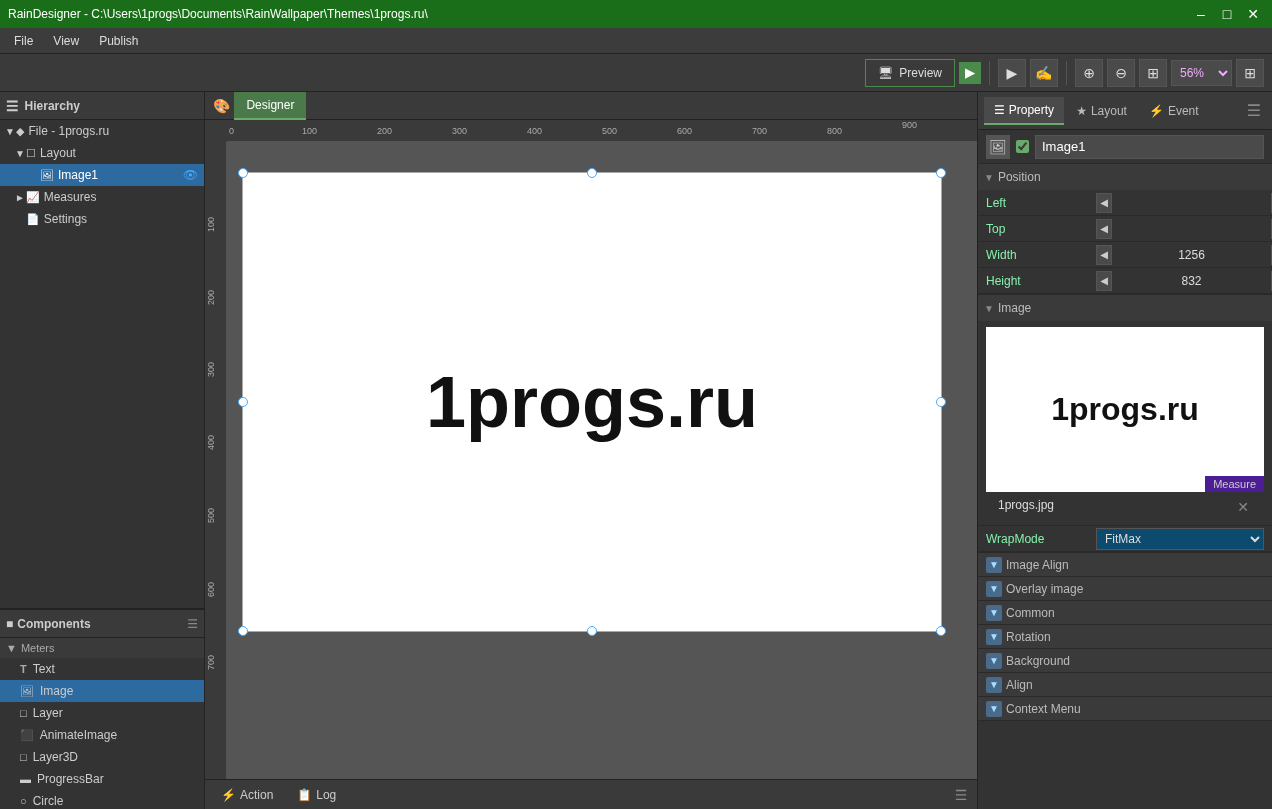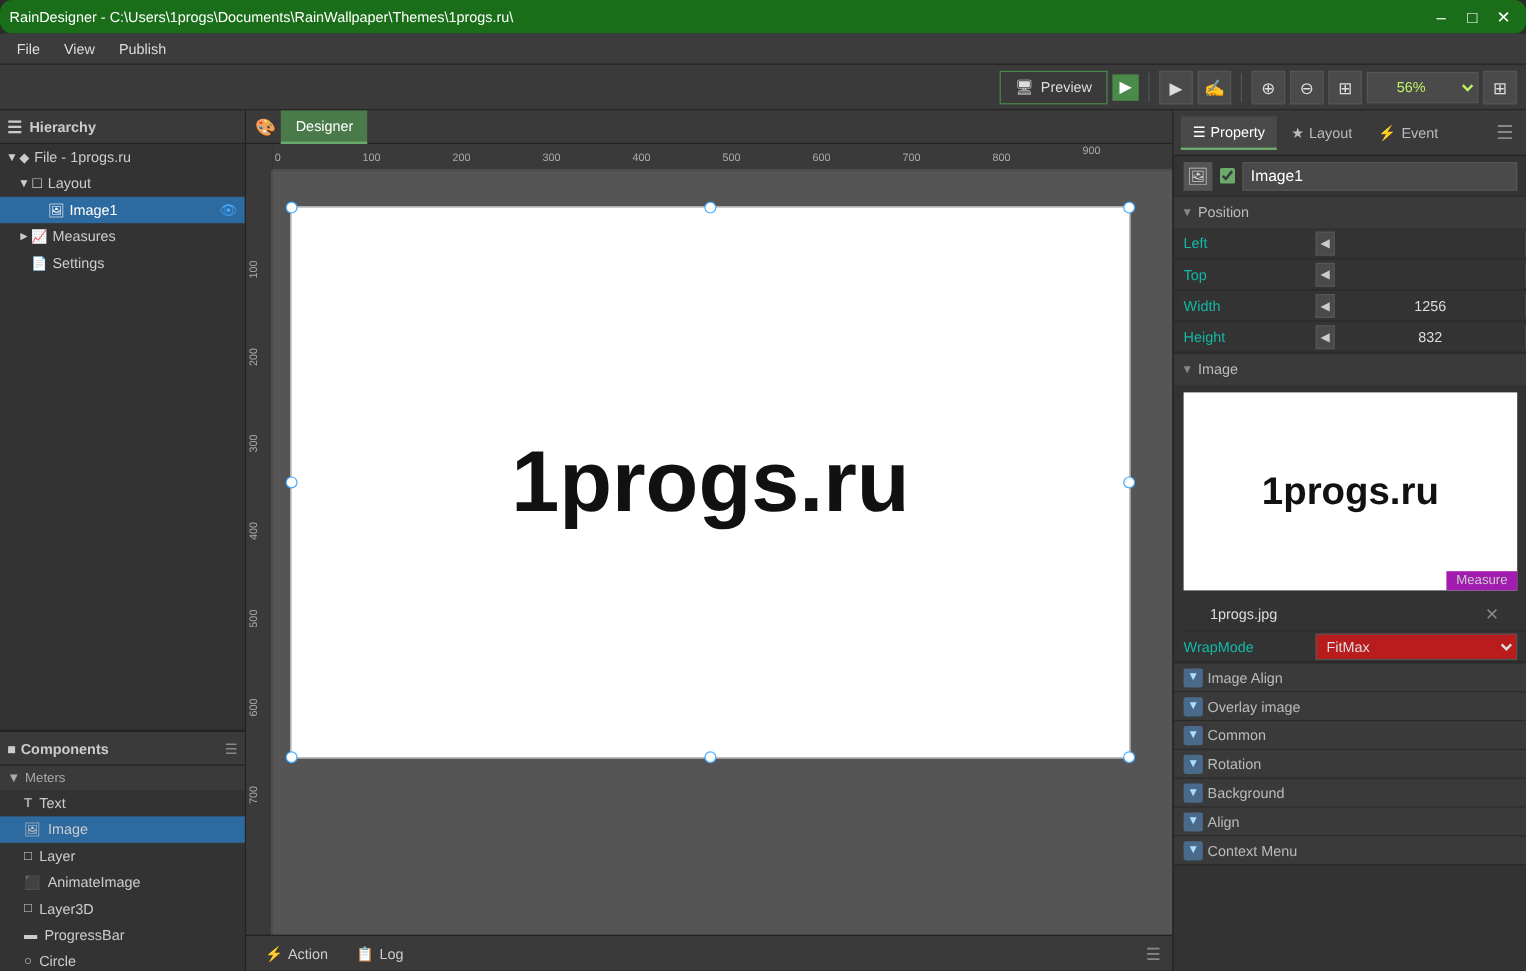--- a/index.html
+++ b/index.html
@@ -1,40 +1,40 @@
 <!DOCTYPE html>
 <html><head>
   <meta charset="utf-8">
   <style>
     * { margin: 0; padding: 0; box-sizing: border-box; }
     body { width: 1272px; height: 809px; overflow: hidden; background: #2b2b2b; font-family: 'Segoe UI', Tahoma, sans-serif; font-size: 12px; color: #ccc; }
 
     
     #titlebar {
-      height: 28px; background: #1a6e1a; display: flex; align-items: center; justify-content: space-between; padding: 0 8px; color: #fff; font-size: 12px; border-radius: 10px;
+      height: 28px; background: #1a6e1a; display: flex; align-items: center; justify-content: space-between; padding: 0 8px; color: #fff; font-size: 12px;
     }
     #titlebar .win-controls { display: flex; gap: 4px; }
     #titlebar .win-btn { width: 22px; height: 22px; background: transparent; border: none; color: #fff; cursor: pointer; font-size: 14px; display: flex; align-items: center; justify-content: center; }
 
     
     #menubar {
       height: 26px; background: #3c3c3c; display: flex; align-items: center; padding: 0 4px; border-bottom: 1px solid #222;
     }
     .menu-item { padding: 2px 10px; cursor: pointer; color: #ddd; font-size: 12px; }
 
     
     #toolbar {
       height: 38px; background: #3a3a3a; display: flex; align-items: center; padding: 0 8px; border-bottom: 1px solid #222; gap: 4px;
     }
     .toolbar-btn { height: 28px; padding: 0 8px; background: #4a4a4a; border: 1px solid #555; color: #ddd; cursor: pointer; font-size: 12px; display: flex; align-items: center; gap: 4px; }
     .toolbar-sep { width: 1px; height: 24px; background: #555; margin: 0 4px; }
     .toolbar-spacer { flex: 1; }
     #preview-btn { background: #3a3a3a; border: 1px solid #4a8a4a; color: #ddd; height: 28px; padding: 0 12px; display: flex; align-items: center; gap: 6px; cursor: pointer; }
     #play-btn { width: 22px; height: 22px; background: #4a8a4a; border: none; color: #fff; cursor: pointer; display: flex; align-items: center; justify-content: center; }
-    .zoom-select { background: #4a4a4a; border: 1px solid #555; color: #bef264; height: 26px; padding: 0 20px; font-size: 12px; }
+    .zoom-select { background: #4a4a4a; border: 1px solid #555; color: #f0abfc; height: 26px; padding: 0 4px; font-size: 12px; }
     .toolbar-icon-btn { width: 28px; height: 28px; background: #4a4a4a; border: 1px solid #555; color: #ddd; cursor: pointer; display: flex; align-items: center; justify-content: center; font-size: 14px; }
 
     
     #main { display: flex; height: calc(809px - 28px - 26px - 38px); }
 
     
     #left-panel { width: 205px; background: #333; border-right: 1px solid #222; display: flex; flex-direction: column; }
 
     
     #hierarchy { flex: 1; border-bottom: 1px solid #222; overflow: hidden; }
@@ -98,37 +98,37 @@
     .prop-name-row { height: 34px; display: flex; align-items: center; padding: 0 8px; border-bottom: 1px solid #2a2a2a; gap: 6px; }
     .prop-name-icon { width: 24px; height: 24px; background: #555; display: flex; align-items: center; justify-content: center; font-size: 14px; }
     .prop-name-check { accent-color: #6aaa6a; }
     .prop-name-field { background: #4a4a4a; border: 1px solid #555; color: #fff; padding: 2px 6px; font-size: 13px; flex: 1; height: 24px; }
 
     .prop-section { border-bottom: 1px solid #2a2a2a; }
     .prop-section-header { height: 26px; display: flex; align-items: center; padding: 0 6px; gap: 4px; cursor: pointer; color: #ccc; font-size: 12px; background: #3a3a3a; }
     .prop-section-arrow { font-size: 10px; color: #888; }
     .prop-section-title { font-size: 12px; color: #bbb; }
     .prop-row { height: 26px; display: flex; align-items: center; padding: 0 8px; border-bottom: 1px solid #2a2a2a; }
-    .prop-label { width: 110px; color: #14b8a6; font-size: 12px; flex-shrink: 0; }
+    .prop-label { width: 110px; color: #86efac; font-size: 12px; flex-shrink: 0; }
     .prop-value { flex: 1; display: flex; align-items: center; gap: 2px; }
     .prop-arrow-btn { width: 16px; height: 20px; background: #4a4a4a; border: 1px solid #555; color: #ccc; cursor: pointer; display: flex; align-items: center; justify-content: center; font-size: 10px; }
     .prop-input-field { flex: 1; background: transparent; border: none; color: #ddd; text-align: center; font-size: 12px; }
     .toggle-btn { width: 42px; height: 20px; background: #555; border-radius: 10px; position: relative; cursor: pointer; }
     .toggle-btn .toggle-knob { position: absolute; top: 2px; width: 16px; height: 16px; background: #888; border-radius: 50%; transition: left 0.1s; }
     .toggle-btn.off .toggle-knob { left: 2px; }
 
     
     .image-preview-box { margin: 6px 8px; background: #fff; display: flex; align-items: center; justify-content: center; height: 165px; position: relative; }
     .image-preview-text { font-size: 32px; font-weight: 900; color: #111; font-family: Arial Black, sans-serif; }
-    .measure-btn { position: absolute; bottom: 0; right: 0; background: #a21caf; border: none; color: #ccc; padding: 2px 8px; cursor: pointer; font-size: 11px; }
-
-    .prop-file-row { height: 28px; display: flex; align-items: center; padding: 0 20px; border-bottom: 1px solid #2a2a2a; gap: 4px; margin-left: 10px; }
+    .measure-btn { position: absolute; bottom: 0; right: 0; background: #4c1d95; border: none; color: #ccc; padding: 2px 8px; cursor: pointer; font-size: 11px; }
+
+    .prop-file-row { height: 28px; display: flex; align-items: flex-start; padding: 0 20px; border-bottom: 1px solid #2a2a2a; gap: 4px; }
     .prop-file-name { flex: 1; color: #ddd; font-size: 12px; }
     .prop-file-close { width: 18px; height: 18px; background: transparent; border: none; color: #888; cursor: pointer; font-size: 14px; display: flex; align-items: center; justify-content: center; }
-    .prop-select { flex: 1; background: #b91c1c; border: 1px solid #555; color: #ddd; height: 22px; font-size: 12px; padding: 0 4px; }
+    .prop-select { flex: 1; background: #0c4a6e; border: 1px solid #555; color: #ddd; height: 22px; font-size: 12px; padding: 0 4px; }
     .prop-select option { background: #3a3a3a; }
 
     .collapse-row { height: 24px; display: flex; align-items: center; padding: 0 8px; cursor: pointer; background: #3a3a3a; border-bottom: 1px solid #2a2a2a; gap: 4px; }
     .collapse-icon { width: 16px; height: 16px; background: #4a6a8a; border-radius: 2px; display: flex; align-items: center; justify-content: center; font-size: 10px; color: #adf; }
     .collapse-label { color: #bbb; font-size: 12px; }
 
     
     ::-webkit-scrollbar { width: 6px; height: 6px; }
     ::-webkit-scrollbar-track { background: #2a2a2a; }
     ::-webkit-scrollbar-thumb { background: #555; border-radius: 3px; }

